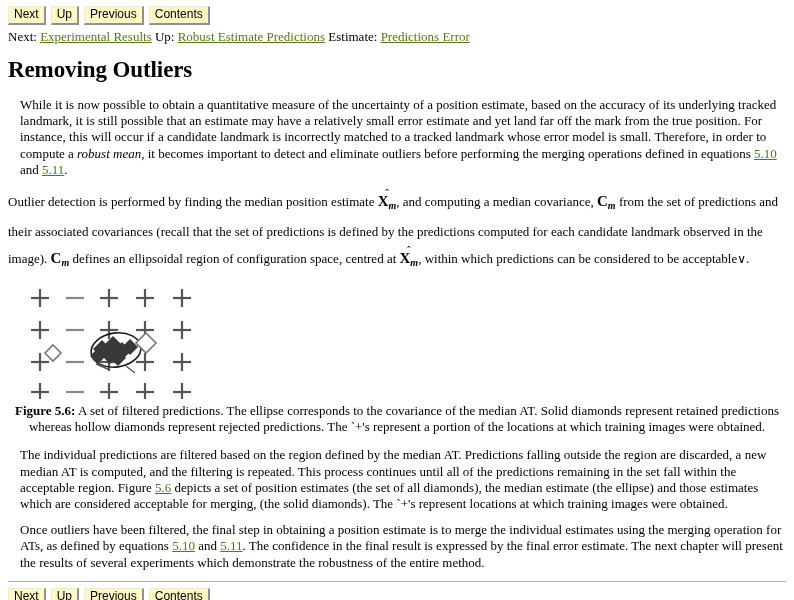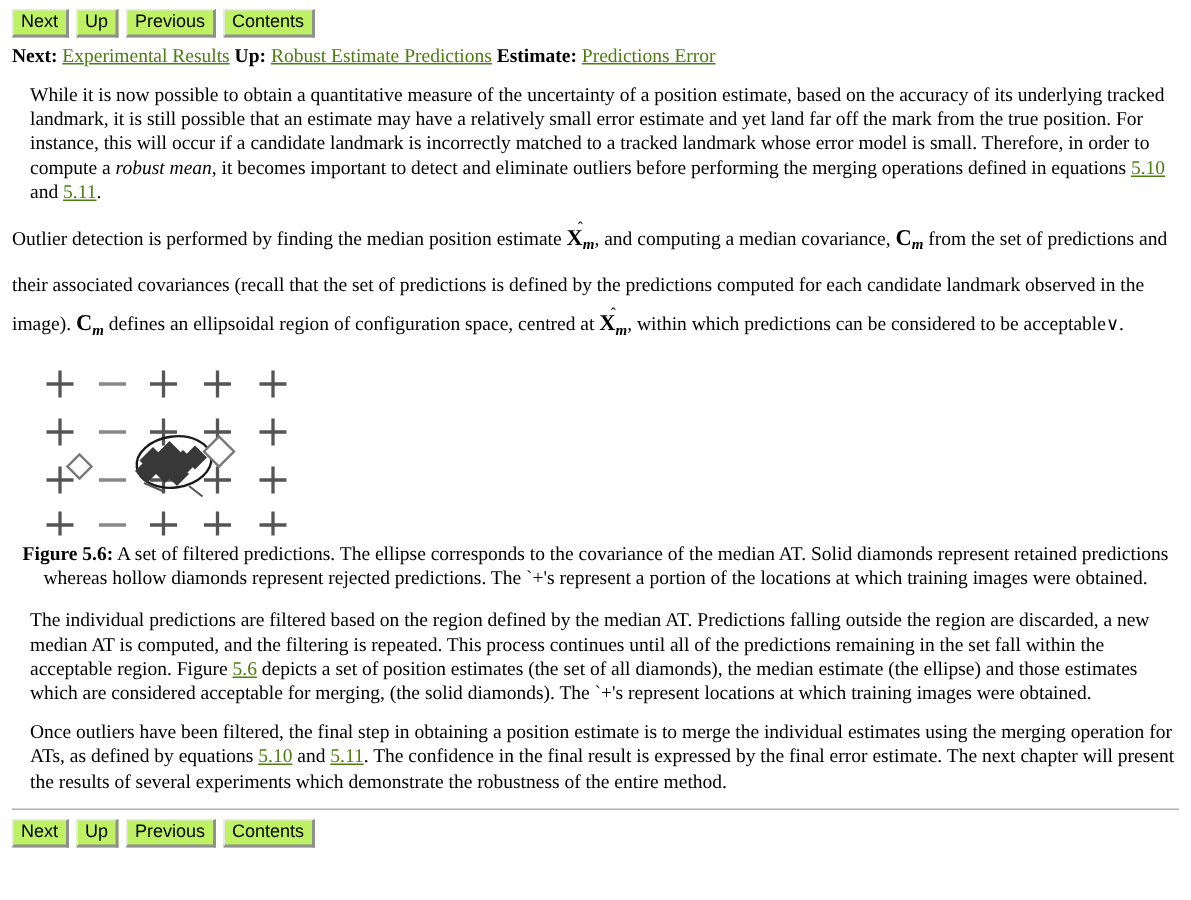--- a/index.html
+++ b/index.html
@@ -26,37 +26,37 @@
     display: flex;
     align-items: flex-start;
     gap: 5px;
     margin: 0 0 4px 0;
   }
   .navbtn {
     font-family: "Liberation Sans", "DejaVu Sans", sans-serif;
     font-size: 12px;
     line-height: 13px;
     color: #000000;
-    background: #bef264;
+    background: #fef9c3;
     border-top: 1px solid #e8e8e8;
     border-left: 1px solid #e8e8e8;
     border-right: 2px solid #909090;
     border-bottom: 2px solid #909090;
     padding: 1px 5px 2px 5px;
     white-space: nowrap;
     cursor: default;
   }
 
   
   .navline {
     font-size: 13px;
     line-height: 16px;
     margin: 0 0 10px 0;
   }
-  .navline b { font-weight: bold; }
+  .navline b { font-weight: normal; }
   a.doclink {
     color: #4d7c0f;
     text-decoration: underline;
   }
 
   
   h1.section-title {
     font-family: "Liberation Serif", "DejaVu Serif", serif;
     font-size: 23px;
     font-weight: bold;
@@ -137,20 +137,21 @@
 
   <div class="navbar">
     <div class="navbtn">Next</div>
     <div class="navbtn">Up</div>
     <div class="navbtn">Previous</div>
     <div class="navbtn">Contents</div>
   </div>
 
   <div class="navline"><b>Next:</b> <a class="doclink" href="#">Experimental Results</a> <b>Up:</b> <a class="doclink" href="#">Robust Estimate Predictions</a> <b>Estimate:</b> <a class="doclink" href="#">Predictions Error</a></div>
 
+  <h1 class="section-title">Removing Outliers</h1>
 
   <p class="body-text"><span>While it is now possible to obtain a quantitative measure of the uncertainty of a position estimate, based on the accuracy of its underlying tracked landmark, it is still possible that an estimate may have a relatively small error estimate and yet land far off the mark from the true position. For instance, this will occur if a candidate landmark is incorrectly matched to a tracked landmark whose error model is small. Therefore, in order to compute a </span><span class="it">robust mean</span><span>, it becomes important to detect and eliminate outliers before performing the merging operations defined in equations </span><a class="doclink" href="#">5.10</a><span> and </span><a class="doclink" href="#">5.11</a><span>.</span></p>
 
   <p class="math-para"><span>Outlier detection is performed by finding the median position estimate </span><span class="math"><span class="hat">ˆ</span><span>X</span><sub>m</sub></span><span>, and computing a median covariance, </span><span class="math"><span>C</span><sub>m</sub></span><span> from the set of predictions and their associated covariances (recall that the set of predictions is defined by the predictions computed for each candidate landmark observed in the image). </span><span class="math"><span>C</span><sub>m</sub></span><span> defines an ellipsoidal region of configuration space, centred at </span><span class="math"><span class="hat">ˆ</span><span>X</span><sub>m</sub></span><span>, within which predictions can be considered to be acceptable</span><span class="vee">∨</span><span>.</span></p>
 
   <div class="figure-wrap">
     <svg class="figure-img" width="190" height="115" viewBox="0 0 190 115">
 
       <g stroke="#555555" stroke-width="2.2" fill="none">
 

